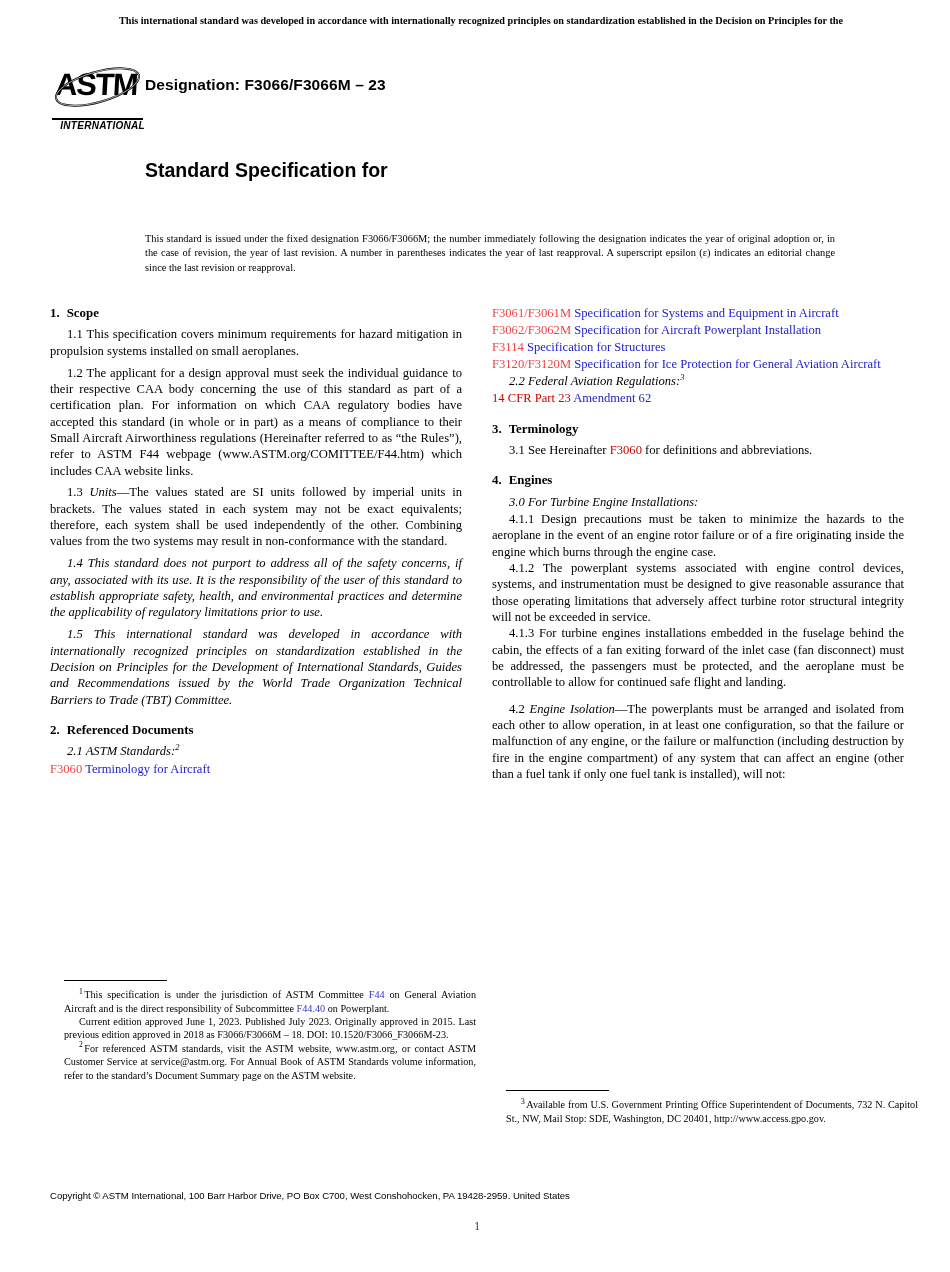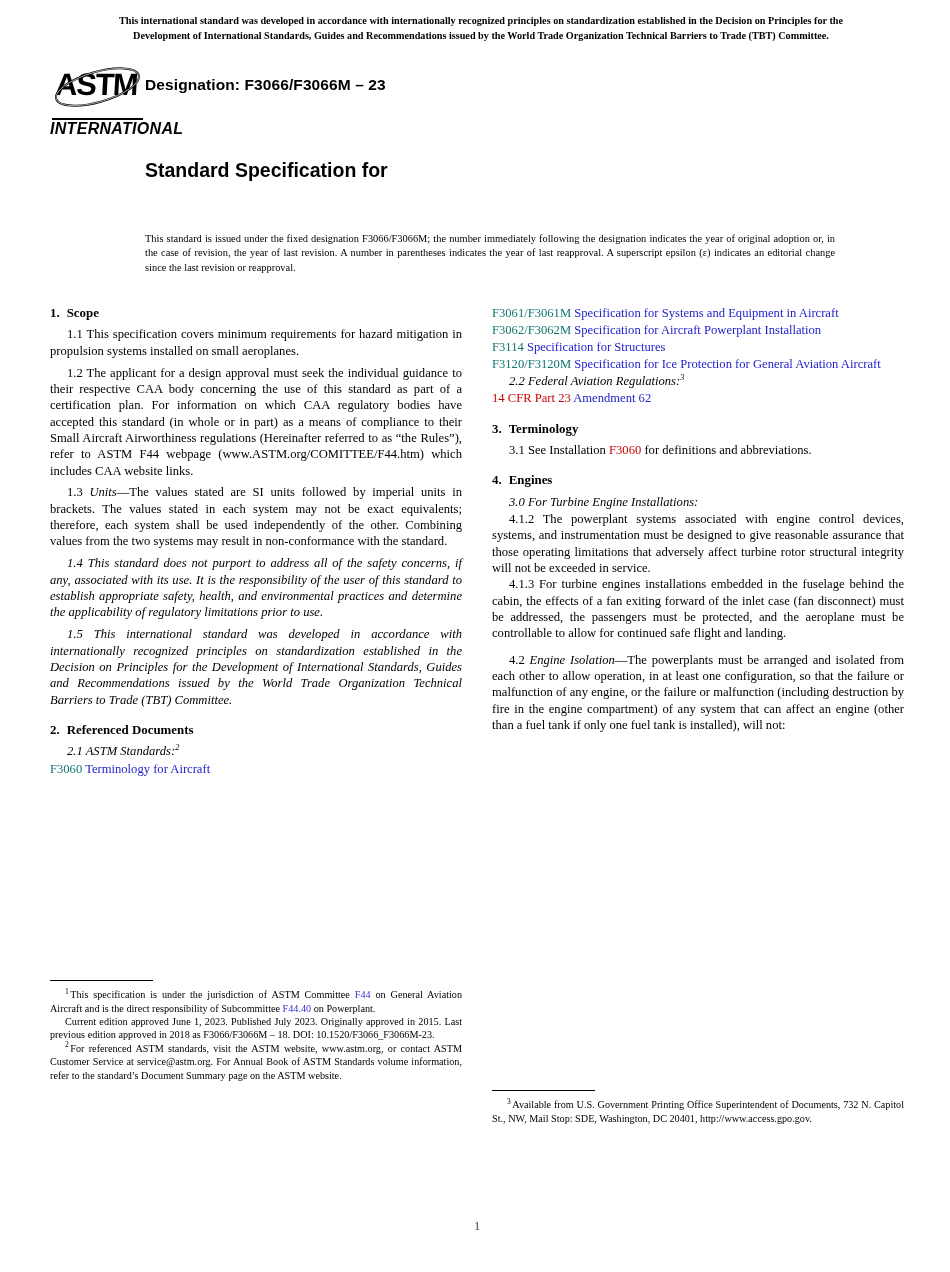--- a/index.html
+++ b/index.html
@@ -52,21 +52,21 @@
   }
   .logo-word {
     position: absolute;
     left: 0;
     top: 58px;
     width: 95px;
     text-align: right;
     font-family: "Liberation Sans", sans-serif;
     font-weight: bold;
     font-style: italic;
-    font-size: 16px;
+    font-size: 10px;
     letter-spacing: 0.3px;
     color: #000;
   }
   .logo-rule {
     position: absolute;
     left: 2px;
     top: 56px;
     width: 91px;
     height: 2px;
     background: #000;
@@ -145,38 +145,39 @@
   .sup { font-size: 8.4px; vertical-align: super; line-height: 0; }
 
   
   .reflist { margin: 0; }
   .ref-item {
     margin: 0 0 0.5px 0;
     padding-left: 17px;
     text-indent: -17px;
     text-align: justify;
   }
-  .ref-code { color: #0f766e; }
+  .ref-code { color: #ef4444; }
   .ref-title { color: #2222cc; }
   .ref-plain { color: #cc0000; }
   .link-red { color: #cc0000; }
 
   p.subhead {
     margin: 1px 0 1px 0;
     text-indent: 17px;
     font-style: italic;
   }
 
   
   .footnotes {
     position: absolute;
     width: 412px;
     font-size: 10.2px;
     line-height: 13.4px;
     text-align: justify;
+    margin-left: 14px;
   }
   .fn-left  { left: 48px;  top: 980px; }
   .fn-right { left: 490px; top: 1090px; }
   .fn-rule {
     width: 103px;
     height: 1.1px;
     background: #000;
     margin-bottom: 7px;
   }
   .fn {
@@ -210,21 +211,20 @@
     color: #333;
   }
 </style>
 </head>
 <body>
 
 <div class="page">
 
   <div class="tbt-header">
     <span>This international standard was developed in accordance with internationally recognized principles on standardization established in the Decision on Principles for the</span>
-    <span class="l2">Development of International Standards, Guides and Recommendations issued by the World Trade Organization Technical Barriers to Trade (TBT) Committee.</span>
   </div>
 
   <div class="logo-block">
     <svg class="logo-mark" viewBox="0 0 190 116">
       <g>
 
         <text x="95" y="66" text-anchor="middle" font-family="Liberation Sans, sans-serif" font-size="62" font-weight="bold" letter-spacing="-3" transform="skewX(-3)" fill="#000">ASTM</text>
         <ellipse cx="95" cy="50" rx="86" ry="30" transform="rotate(-16 95 50)" fill="none" stroke="#000" stroke-width="4"></ellipse>
         <ellipse cx="95" cy="50" rx="86" ry="30" transform="rotate(-16 95 50)" fill="none" stroke="#fff" stroke-width="1.2"></ellipse>
       </g>
@@ -321,34 +321,38 @@
         <span class="ref-title">Amendment 62</span>
       </p>
     </div>
 
     <h2 class="sec spaced">
       <span class="num">3.</span><span>Terminology</span>
     </h2>
 
     <p class="para">
       <span>3.1</span>
-      <span>See Installation</span>
+      <span>See Hereinafter</span>
       <span class="link-red">F3060</span>
       <span>for definitions and abbreviations.</span>
     </p>
 
     <h2 class="sec spaced">
       <span class="num">4.</span><span>Engines</span>
     </h2>
 
     <p class="subhead">
       <span>3.0</span>
       <span>For Turbine Engine Installations:</span>
     </p>
 
+    <p class="para nogap">
+      <span>4.1.1</span>
+      <span>Design precautions must be taken to minimize the hazards to the aeroplane in the event of an engine rotor failure or of a fire originating inside the engine which burns through the engine case.</span>
+    </p>
 
     <p class="para nogap">
       <span>4.1.2</span>
       <span>The powerplant systems associated with engine control devices, systems, and instrumentation must be designed to give reasonable assurance that those operating limitations that adversely affect turbine rotor structural integrity will not be exceeded in service.</span>
     </p>
 
     <p class="para nogap">
       <span>4.1.3</span>
       <span>For turbine engines installations embedded in the fuselage behind the cabin, the effects of a fan exiting forward of the inlet case (fan disconnect) must be addressed, the passengers must be protected, and the aeroplane must be controllable to allow for continued safe flight and landing.</span>
     </p>
@@ -372,15 +376,16 @@
     </p>
   </div>
 
   <div class="footnotes fn-right">
     <div class="fn-rule"></div>
     <p class="fn">
       <span class="fnum">3</span><span><span>Available from U.S. Government Printing Office Superintendent of Documents, 732 N. Capitol St., NW, Mail Stop: SDE, Washington, DC 20401, http://www.access.gpo.gov.</span></span>
     </p>
   </div>
 
+  <div class="copyright">Copyright © ASTM International, 100 Barr Harbor Drive, PO Box C700, West Conshohocken, PA 19428-2959. United States</div>
   <div class="pagenum">1</div>
 
 </div>
 
 </body></html>

